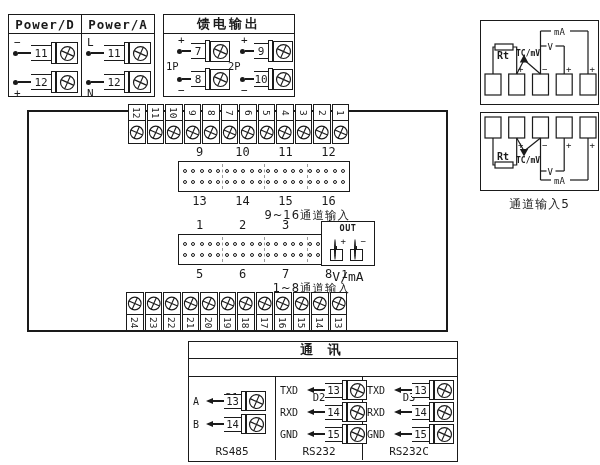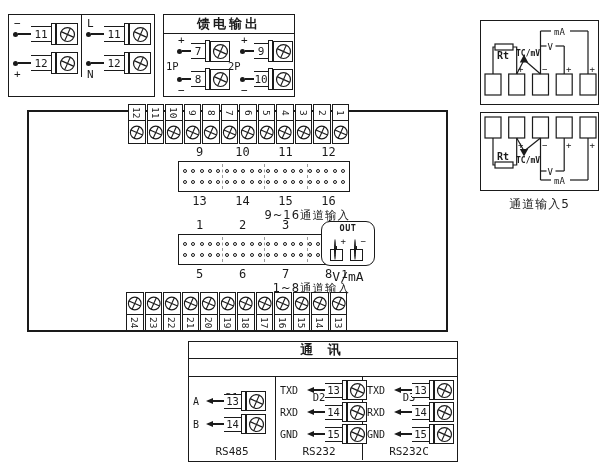--- a/index.html
+++ b/index.html
@@ -65,21 +65,21 @@
   .prow{display:flex;height:14px;}
   .prow div{flex:1;text-align:center;font-size:12px;line-height:14px;}
   .prect{position:relative;height:31px;border:1.3px solid #1a1a1a;box-sizing:border-box;margin:2px 0;background:#fff;}
   .pingrid{position:absolute;left:0;right:0;top:0;bottom:0;display:flex;flex-direction:column;
            justify-content:space-evenly;padding:0 4px;}
   .pinrow{display:flex;justify-content:space-between;}
   .pdot{width:4px;height:4px;border:1.1px solid #1a1a1a;border-radius:50%;box-sizing:border-box;background:#fff;}
   .dashsep{position:absolute;top:2px;bottom:2px;border-left:1px dashed #9a9a9a;}
   .pcaption{text-align:right;font-size:11.5px;letter-spacing:1px;height:14px;line-height:14px;}
 
-  #out-box{left:321px;top:221px;width:54px;height:45px;border-width:1.4px;border-radius:9px;}
+  #out-box{left:321px;top:221px;width:54px;height:45px;border-width:1.4px;}
   .out-l1{text-align:center;font-size:8.5px;font-weight:bold;line-height:9px;margin-top:2px;letter-spacing:0.5px;}
   .out-l2{text-align:center;font-size:13px;line-height:8px;margin-top:40px;}
   .opingroup{position:absolute;display:flex;flex-direction:column;align-items:center;}
   .opin{position:relative;width:6px;height:6px;}
   .ocirc{width:6px;height:6px;border:1.3px solid #1a1a1a;border-radius:50%;box-sizing:border-box;}
   .osign{position:absolute;left:7px;top:-3px;font-size:9px;line-height:1;}
   .oline{width:1.3px;height:3px;background:#1a1a1a;}
   .osq{width:13px;height:12px;border:1.4px solid #1a1a1a;box-sizing:border-box;}
   #out-num{position:absolute;left:321px;top:268px;width:47px;text-align:center;font-size:11px;}
 
@@ -106,20 +106,24 @@
   .cmid{width:5px;height:20px;border:1.1px solid #1a1a1a;box-sizing:border-box;flex:none;background:#fff;}
   .cscrew{width:20px;height:20px;}
   .ccaption{position:absolute;left:0;right:0;bottom:2px;text-align:center;font-size:11px;}
 </style>
 </head>
 <body>
 
 <div id="canvas">
 
   <div id="power-box" class="box">
+    <div class="pb-header">
+      <div class="pb-hcell">Power/D</div>
+      <div class="pb-hcell">Power/A</div>
+    </div>
     <div class="pb-body">
       <div class="pb-col">
         <div class="term-h" style="top:7px;left:4px">
           <span class="dotwrap">
               <span class="sign above">−</span>
             </span>
           <span class="wline" style="width:13px"></span>
           <span class="numtab" style="width:20px">11</span>
           <span class="midcell"></span>
           <span class="screwbox screw" style="width:22px;height:22px">

